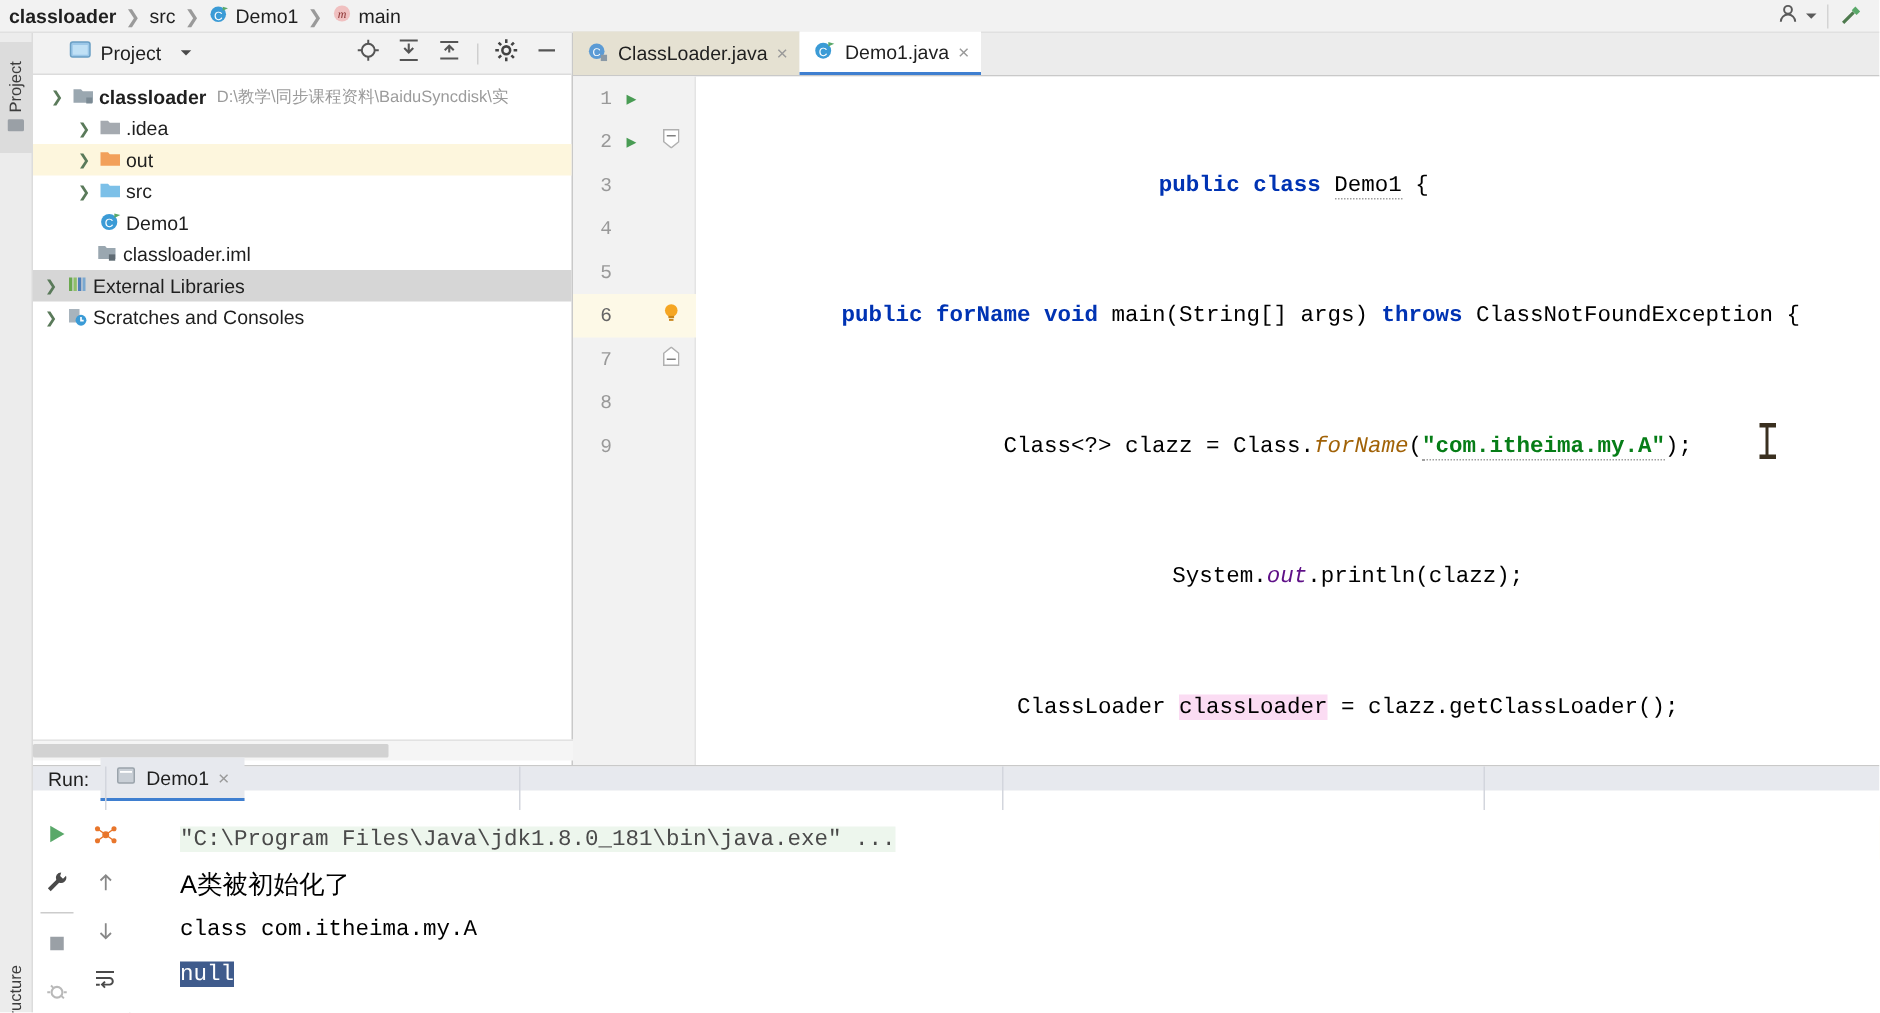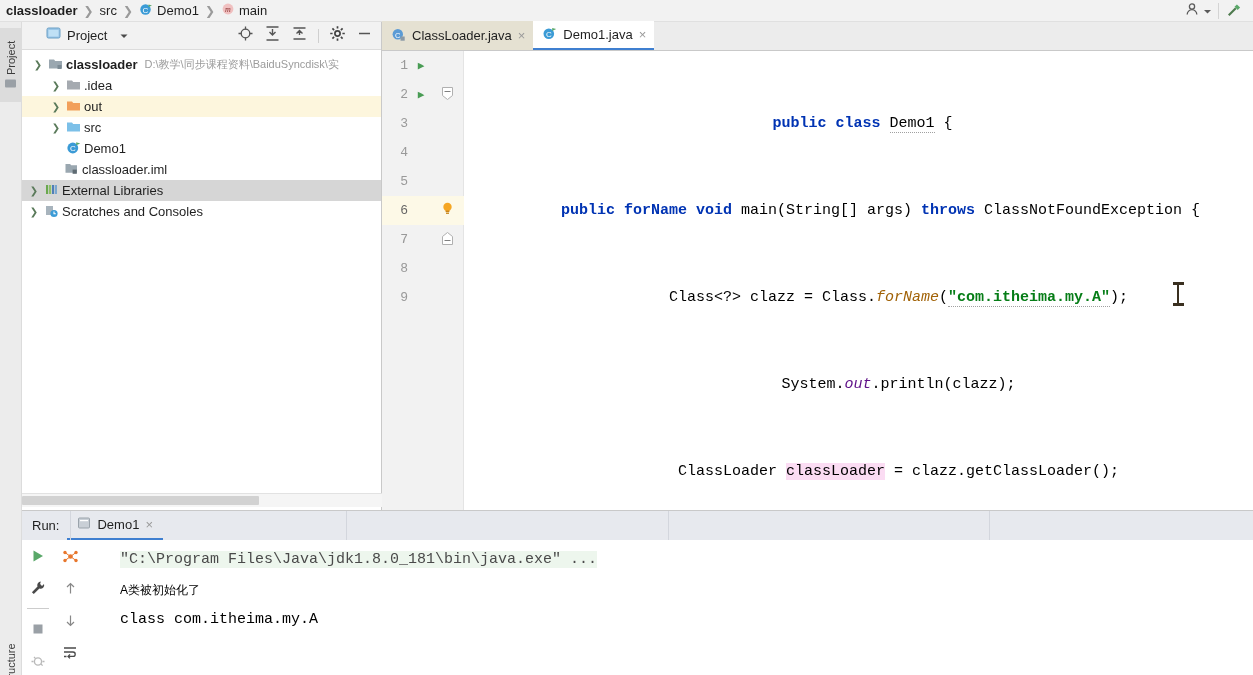--- a/index.html
+++ b/index.html
@@ -130,21 +130,21 @@
   }
   .mousecur:before{ top:0;} .mousecur:after{ bottom:0;}
   .mousecur span{ position:absolute; left:4px; top:0; width:2px; height:24px; background:#3a3020;}
 
   
   .runpanel{
     position:absolute; left:22px; top:510px; width:1231px; height:165px;
     background:#ffffff; border-top:1px solid #c9c9c9;
   }
   .run-head{
-    height:29px; background:#e7e9ee; display:flex; align-items:center;
+    height:16px; background:#e7e9ee; display:flex; align-items:center;
     font-size:13px; color:#1f1f1f; position:relative;
   }
   .run-label{ padding-left:10px; padding-right:8px;}
   .run-tab{
     height:29px; display:flex; align-items:center; gap:6px;
     padding:0 10px; background:#e7e9ee; border-bottom:2px solid #3f7fd0;
   }
   .run-tab .x{ color:#9a9a9a; font-size:13px;}
   .run-div{ position:absolute; top:0; width:1px; height:29px; background:#d3d6dd;}
 
@@ -157,21 +157,21 @@
   .rt-btn{ width:26px; height:24px; display:flex; align-items:center; justify-content:center;}
   .rt-sep{ width:22px; height:1px; background:#cccccc; }
 
   .console{
     position:absolute; left:64px; top:29px; right:0; bottom:0;
     background:#ffffff; font-family:"Liberation Mono", monospace;
     font-size:15px; color:#000; padding-top:5px;
   }
   .cl{ height:30px; line-height:30px; padding-left:34px; white-space:pre;}
   .cl .selnull{ background:#3f5b8c; color:#ffffff; }
-  .cl.cn{ font-family:"Liberation Sans", sans-serif; font-size:12px;}
+  .cl.cn{ font-family:"Liberation Sans", sans-serif; font-size:17px;}
   .console-divider{ position:absolute; left:64px; top:29px; width:1px; height:136px; background:#e0e0e0;}
 </style>
 </head>
 <body>
 
 <div class="app">
 
   <div class="breadcrumb-bar">
     <span class="crumb bold">
       <span>classloader</span>
@@ -553,16 +553,17 @@
           
         </span>
       </div>
     </div>
     <div class="console-divider"></div>
 
     <div class="console">
       <div class="cl"><span class="cmd" style="background:#edf6ed;color:#4a4a4a;">"C:\Program Files\Java\jdk1.8.0_181\bin\java.exe" ...</span></div>
       <div class="cl cn">A类被初始化了</div>
       <div class="cl">class com.itheima.my.A</div>
+      <div class="cl"><span class="selnull">null</span></div>
     </div>
   </div>
 
 </div>
 
 </body></html>

